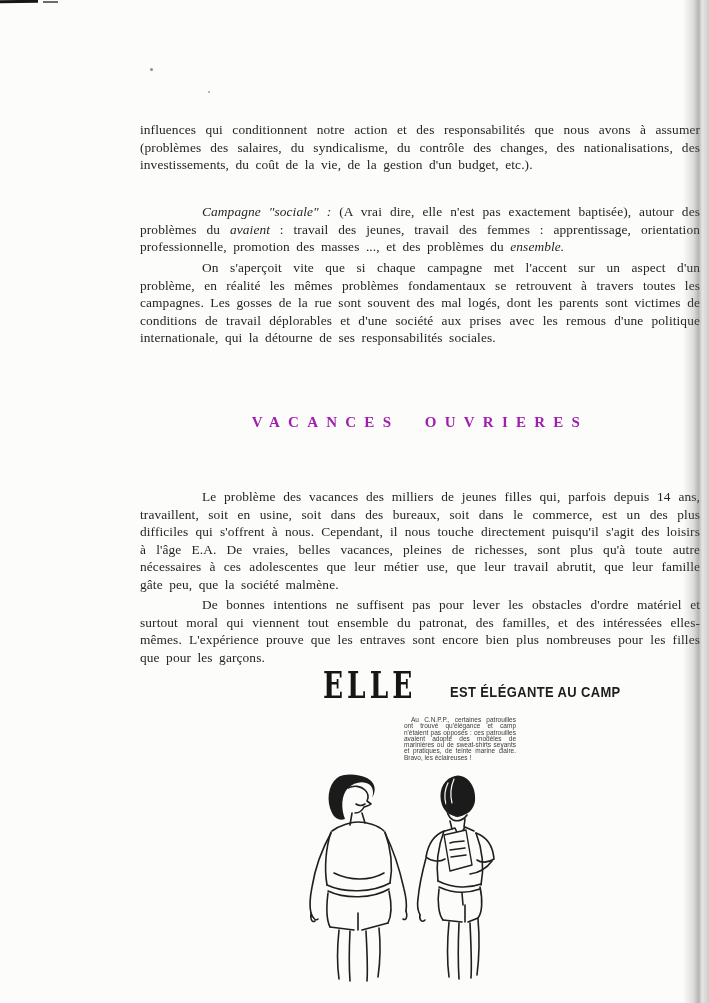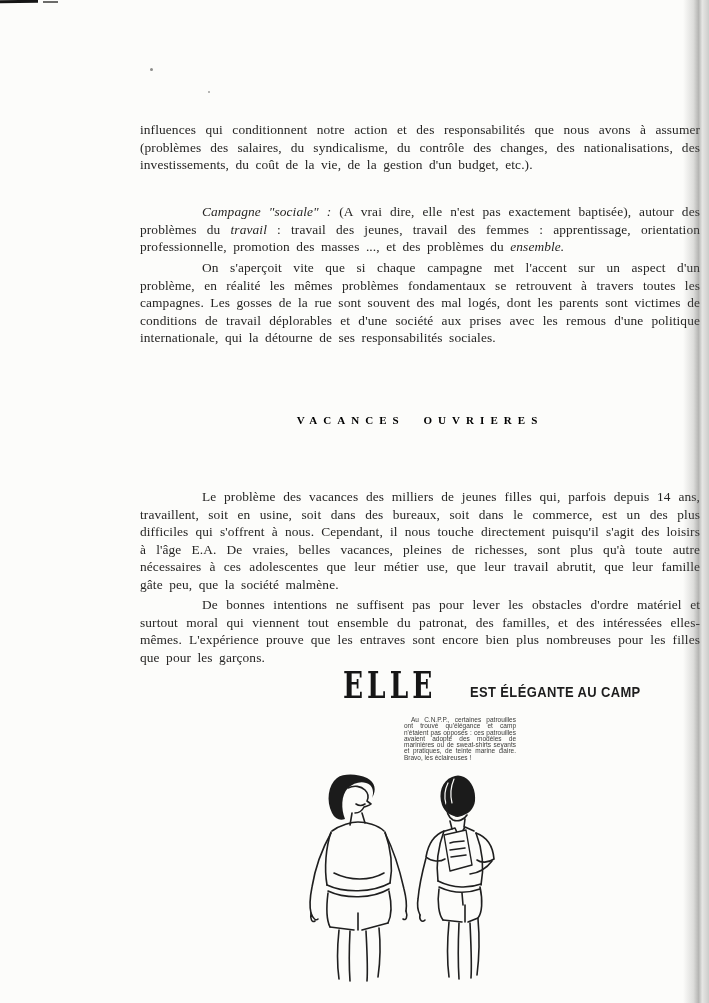--- a/index.html
+++ b/index.html
@@ -27,24 +27,24 @@
         text-align:justify;word-spacing:3px;letter-spacing:.1px;}
   .para.indent{text-indent:62px;}
   .it{font-style:italic;}
   .p1{top:121px;}
   .p2{top:203px;}
   .p3{top:259px;}
   .p4{top:488px;}
   .p5{top:596px;}
 
   .heading{position:absolute;left:140px;top:414px;width:560px;text-align:center;
-           font-size:11px;font-weight:700;letter-spacing:.55em;word-spacing:.9em;color:#000000;}
+           font-size:15px;font-weight:700;letter-spacing:.55em;word-spacing:.9em;color:#a21caf;}
 
   
-  .logo-row{position:absolute;left:323px;top:671px;display:flex;align-items:flex-end;gap:10px;margin-left:20px;}
+  .logo-row{position:absolute;left:323px;top:671px;display:flex;align-items:flex-end;gap:10px;}
   .elle{font-family:"DejaVu Serif",serif;font-weight:700;font-size:33px;line-height:34px;
         letter-spacing:5px;color:#161616;transform:scale(.8,1.12);transform-origin:left bottom;}
   .tagline{font-family:"Liberation Sans",sans-serif;font-weight:700;font-size:13.5px;
            letter-spacing:.4px;color:#1d1d1d;margin-bottom:5px;white-space:nowrap;
            transform:scale(.96,1.08);transform-origin:left bottom;}
   .caption{position:absolute;left:404px;top:717px;width:112px;font-family:"Liberation Sans",sans-serif;
            font-size:6.5px;line-height:6.3px;text-align:justify;color:#3a3a38;
            text-indent:7px;filter:blur(.25px);}
 
   .illus{position:absolute;left:296px;top:769px;}
@@ -57,21 +57,21 @@
 <body>
 
 <div class="page">
 
   <div class="artifact-a"></div>
   <div class="artifact-b"></div>
   <div class="dot d1"></div>
   <div class="dot d2"></div>
 
   <div class="para p1"><span>influences qui conditionnent notre action et des responsabilités que nous avons à assumer (problèmes des salaires, du syndicalisme, du contrôle des changes, des nationalisations, des investissements, du coût de la vie, de la gestion d'un budget, etc.).</span></div>
-  <div class="para p2 indent"><span class="it">Campagne "sociale" :</span><span> (A vrai dire, elle n'est pas exactement baptisée), autour des problèmes du </span><span class="it">travail</span><span> : travail des jeunes, travail des femmes : apprentissage, orientation professionnelle, promotion des masses ..., et des problèmes du </span><span class="it">ensemble.</span></div>
+  <div class="para p2 indent"><span class="it">Campagne "sociale" :</span><span> (A vrai dire, elle n'est pas exactement baptisée), autour des problèmes du </span><span class="it">avaient</span><span> : travail des jeunes, travail des femmes : apprentissage, orientation professionnelle, promotion des masses ..., et des problèmes du </span><span class="it">ensemble.</span></div>
   <div class="para p3 indent"><span>On s'aperçoit vite que si chaque campagne met l'accent sur un aspect d'un problème, en réalité les mêmes problèmes fondamentaux se retrouvent à travers toutes les campagnes. Les gosses de la rue sont souvent des mal logés, dont les parents sont victimes de conditions de travail déplorables et d'une société aux prises avec les remous d'une politique internationale, qui la détourne de ses responsabilités sociales.</span></div>
 
   <div class="heading">VACANCES OUVRIERES</div>
 
   <div class="para p4 indent"><span>Le problème des vacances des milliers de jeunes filles qui, parfois depuis 14 ans, travaillent, soit en usine, soit dans des bureaux, soit dans le commerce, est un des plus difficiles qui s'offrent à nous. Cependant, il nous touche directement puisqu'il s'agit des loisirs à l'âge E.A. De vraies, belles vacances, pleines de richesses, sont plus qu'à toute autre nécessaires à ces adolescentes que leur métier use, que leur travail abrutit, que leur famille gâte peu, que la société malmène.</span></div>
   <div class="para p5 indent"><span>De bonnes intentions ne suffisent pas pour lever les obstacles d'ordre matériel et surtout moral qui viennent tout ensemble du patronat, des familles, et des intéressées elles-mêmes. L'expérience prouve que les entraves sont encore bien plus nombreuses pour les filles que pour les garçons.</span></div>
 
   <div class="logo-row">
     <div class="elle">ELLE</div>
     <div class="tagline">EST ÉLÉGANTE AU CAMP</div>

